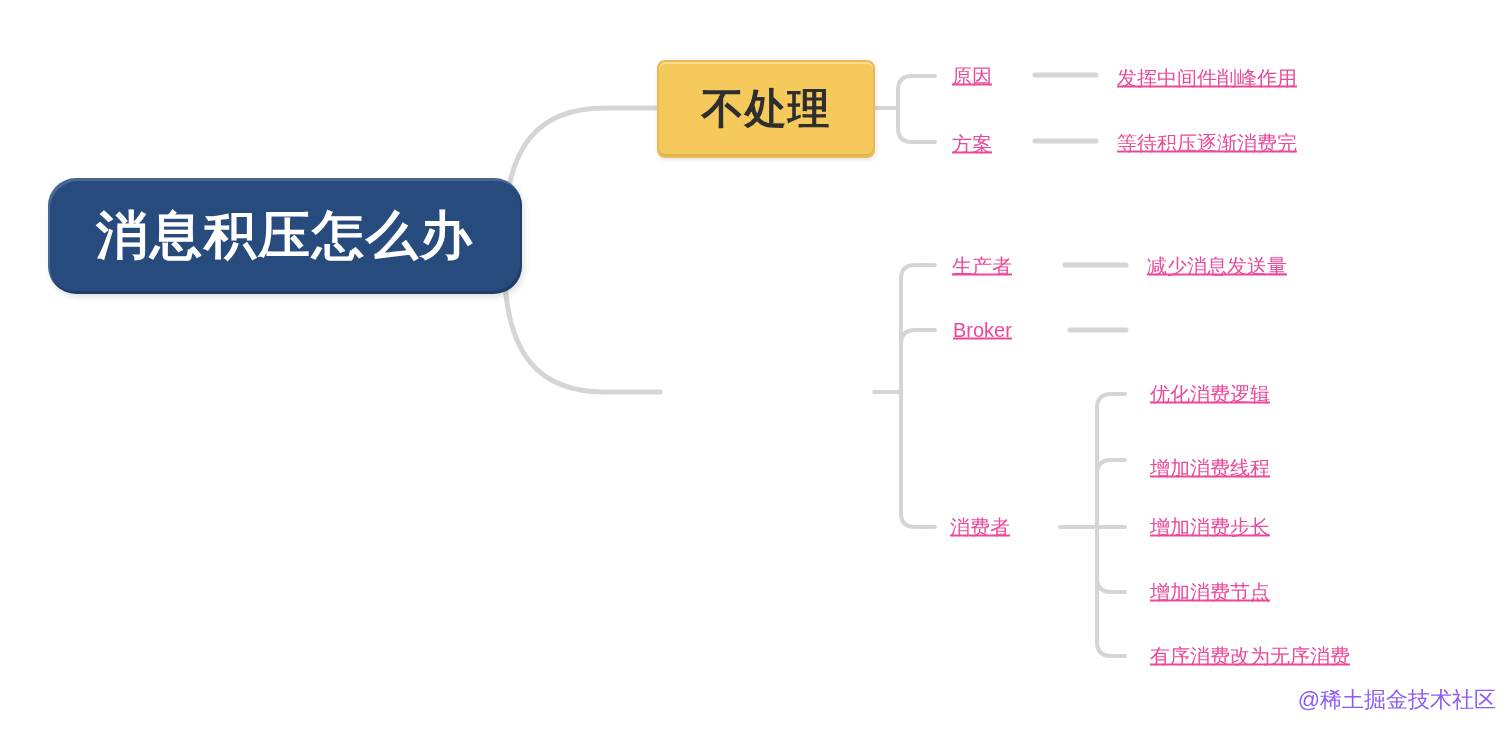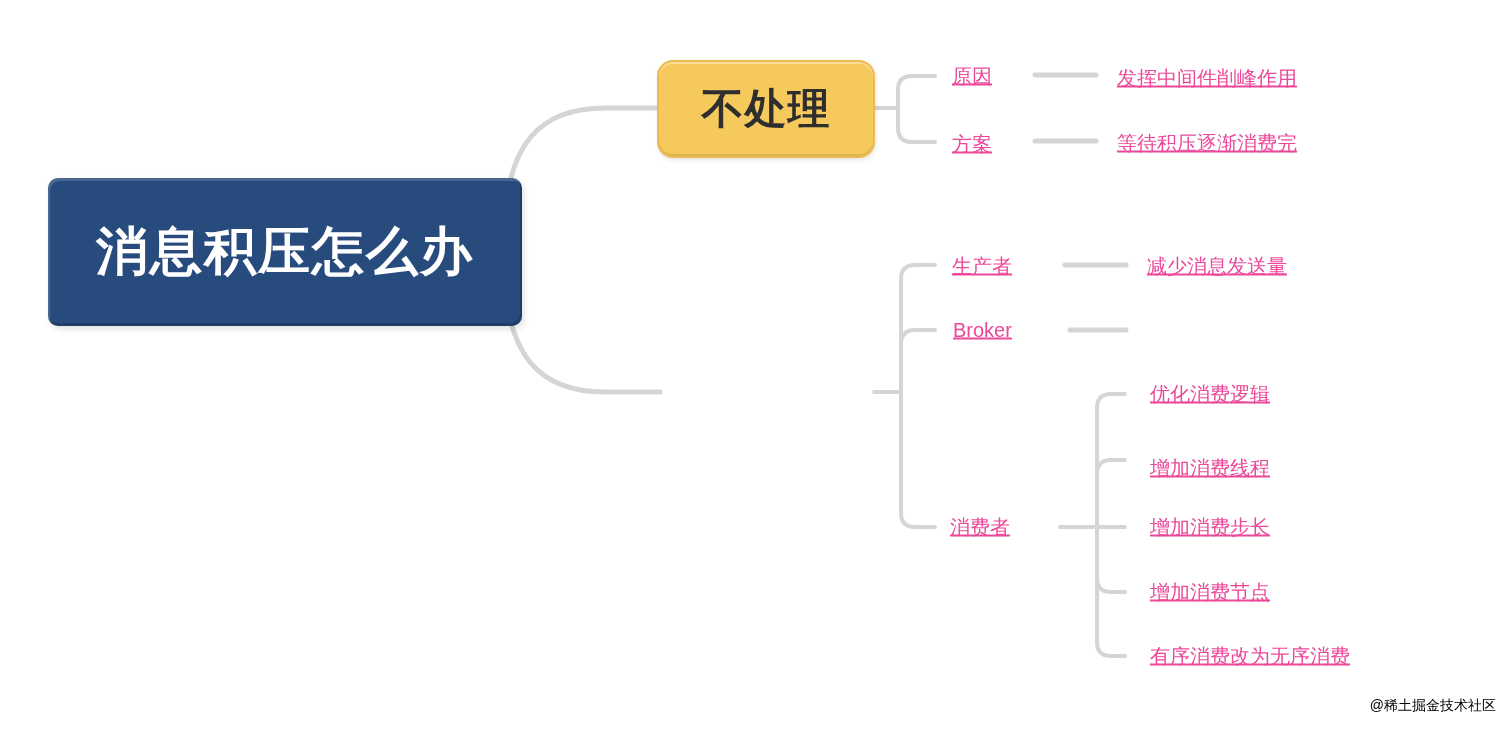--- a/index.html
+++ b/index.html
@@ -8,41 +8,41 @@
     background:#ffffff;
     font-family:"Liberation Sans","DejaVu Sans",sans-serif;
   }
   #stage{position:absolute;inset:0;}
   svg.wires{position:absolute;left:0;top:0;z-index:1;}
   .node{
     position:absolute;z-index:2;display:flex;align-items:center;justify-content:center;
     box-sizing:border-box;white-space:nowrap;
   }
   .root-node{
-    left:48px;top:178px;width:474px;height:148px;border-radius:10px;
+    left:48px;top:178px;width:474px;height:116px;border-radius:28px;
     background:var(--root-fill,#274b7d);
     color:#ffffff;font-size:52px;font-weight:700;letter-spacing:2px;
     box-shadow:inset 2px 3px 0 rgba(255,255,255,.16), inset -2px -3px 0 rgba(0,0,0,.18), 2px 3px 6px rgba(0,0,0,.12);
   }
   .branch-node{
-    width:218px;height:98px;border-radius:16px;
+    width:218px;height:98px;border-radius:8px;
     background:var(--branch-fill,#f6c95d);
     border:2px solid var(--branch-border,#edba52);
     color:#2e2e2e;font-size:42px;font-weight:700;letter-spacing:1px;
     box-shadow:inset 0 2px 0 rgba(255,255,255,.35), inset 0 -2px 0 rgba(0,0,0,.10), 1px 2px 4px rgba(0,0,0,.10);
   }
   .branch-no{left:657px;top:60px;}
   .branch-yes{left:657px;top:343px;}
   .lbl{
     position:absolute;z-index:2;transform:translateY(-50%);
     color:#ec4899;font-size:20px;white-space:nowrap;text-decoration:underline;
   }
   .watermark{
     position:absolute;z-index:2;right:16px;bottom:14px;
-    color:#000000;font-size:14px;white-space:nowrap;
+    color:#8b5cf6;font-size:22px;white-space:nowrap;
   }
 </style>
 </head>
 <body>
 
 <div id="stage">
 
   <svg class="wires" width="1512" height="729" viewBox="0 0 1512 729">
     <g fill="none" stroke="#d5d5d5" stroke-linecap="round" stroke-linejoin="round">
 

